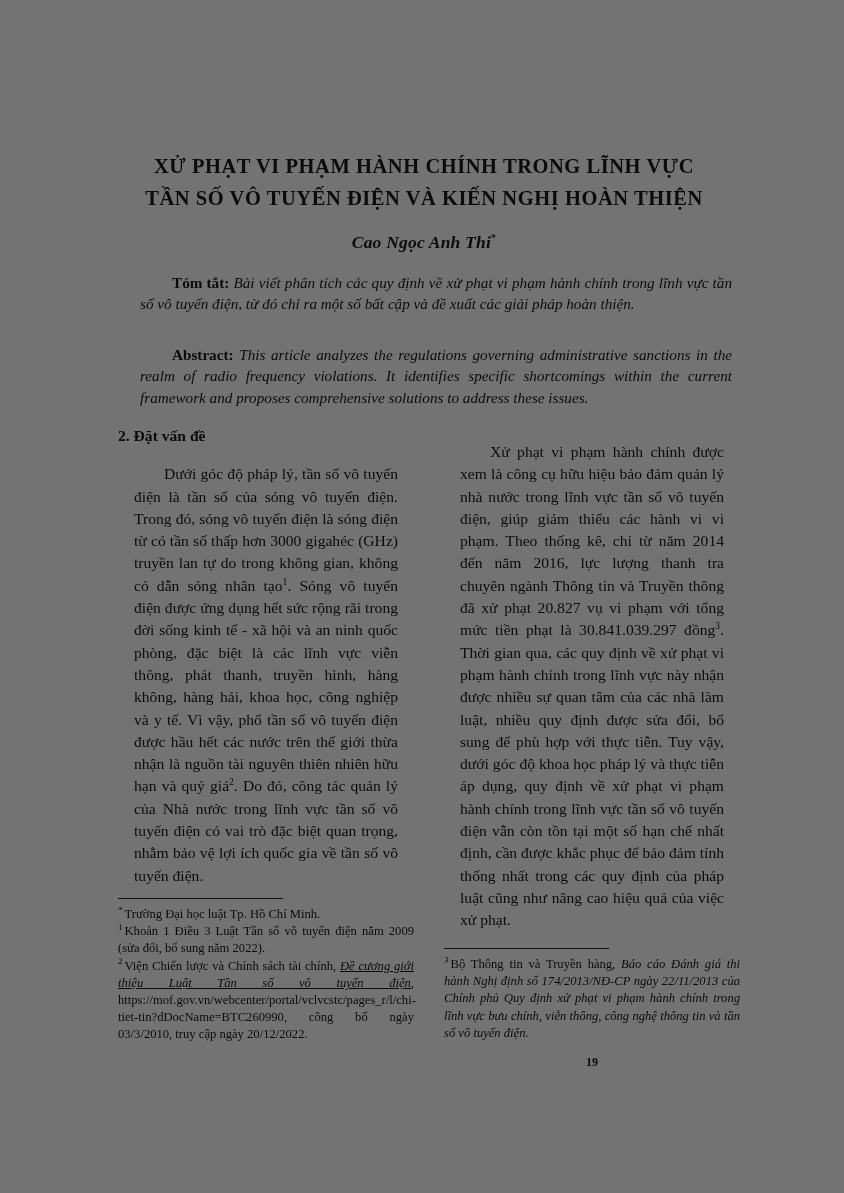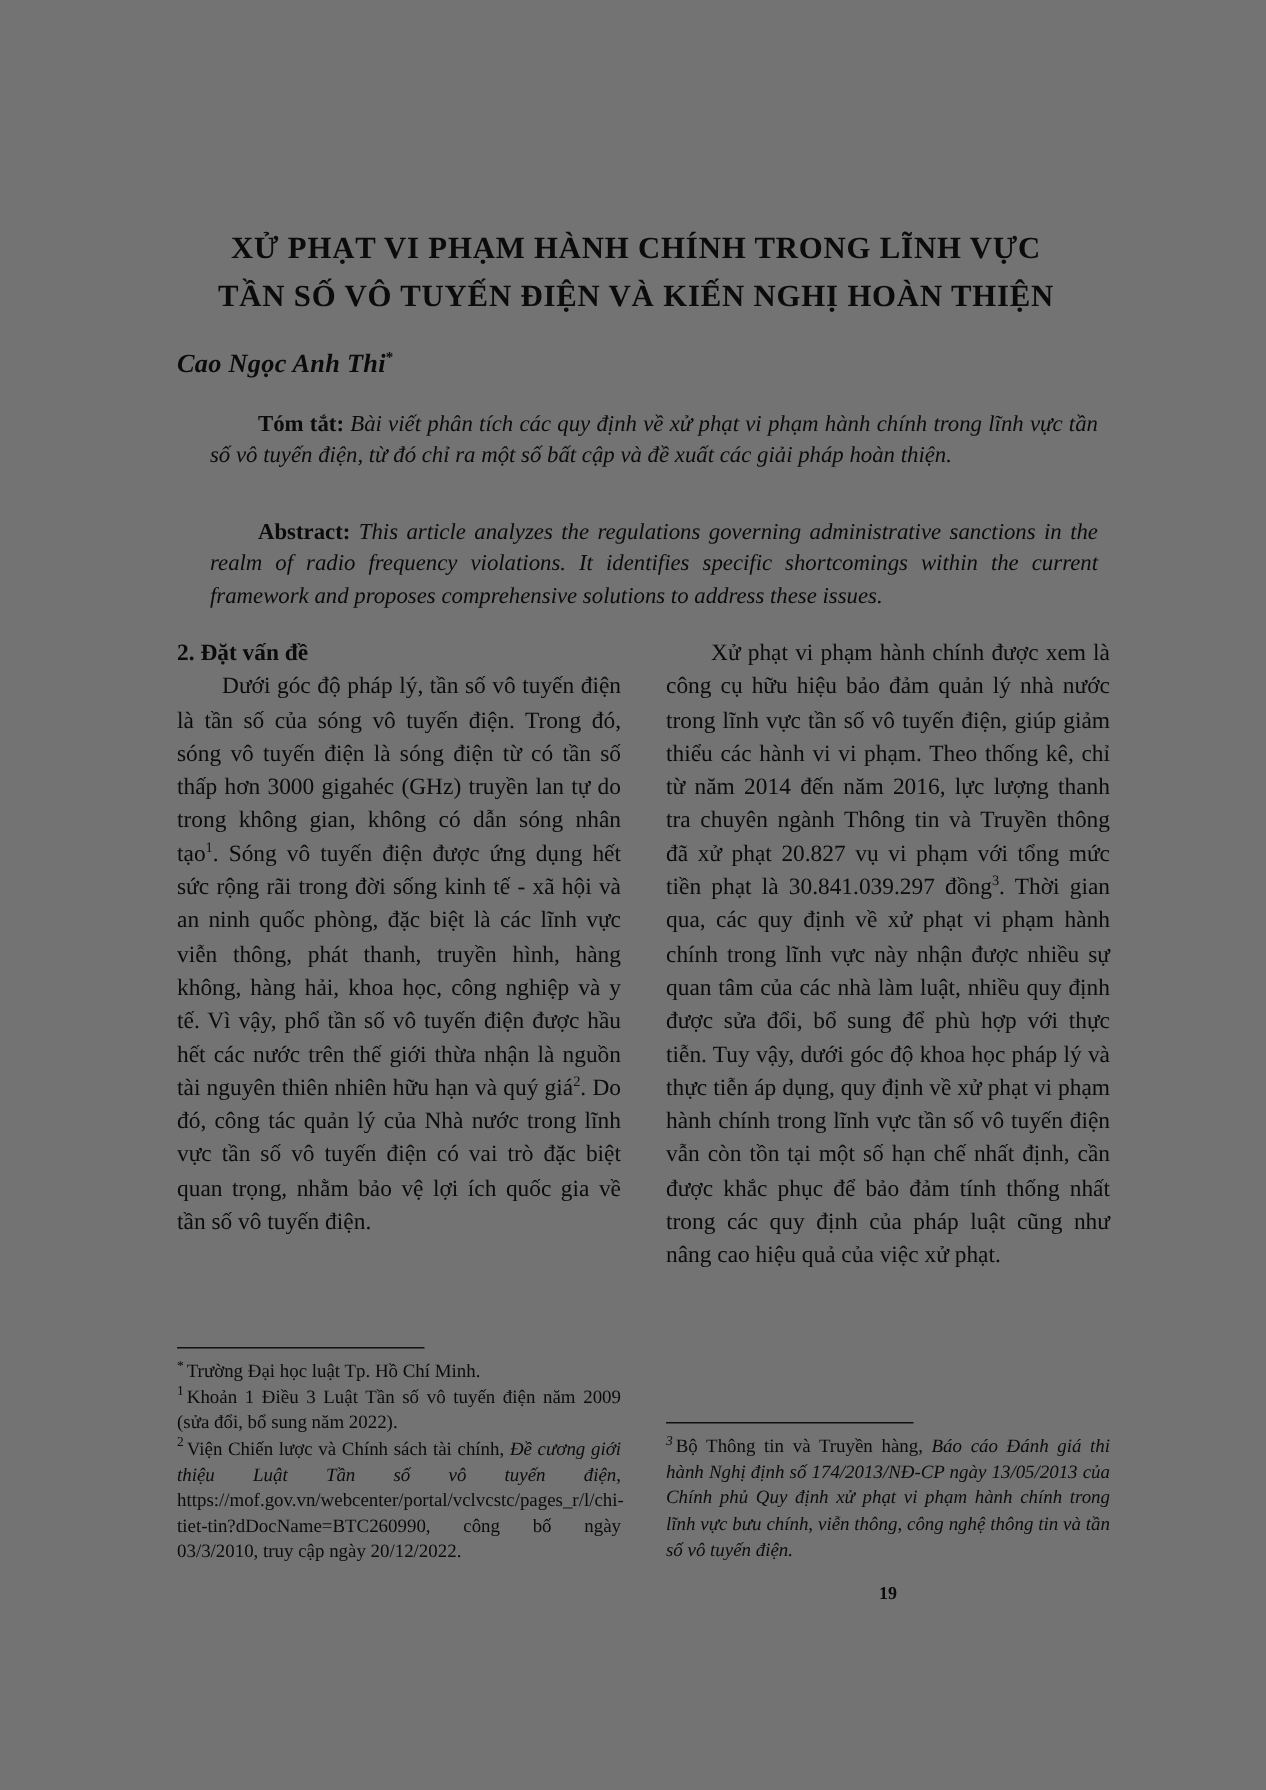--- a/index.html
+++ b/index.html
@@ -38,21 +38,21 @@
     letter-spacing: 0.55px;
     line-height: 32px;
     white-space: nowrap;
   }
 
   .author-line {
     position: absolute;
     left: 118px;
     top: 232px;
     width: 612px;
-    text-align: left;
+    text-align: center;
     font-size: 17.5px;
     font-weight: bold;
     font-style: italic;
     letter-spacing: 0.2px;
   }
   .author-line .sup {
     font-size: 10px;
     vertical-align: super;
     font-style: normal;
     font-weight: bold;
@@ -95,21 +95,21 @@
   .col-right { left: 444px; }
 
   .section-head {
     font-weight: bold;
     font-size: 15.6px;
     line-height: 22.3px;
     margin: 0 0 0 0;
     text-align: left;
   }
   .body-para {
-    margin: 0;
+    margin: 16px;
     text-indent: 30px;
   }
   .body-para sup {
     font-size: 9.6px;
     vertical-align: super;
     line-height: 0;
   }
 
   
   .footnote-zone {
@@ -131,21 +131,21 @@
   .fn-item {
     margin: 0;
     text-align: justify;
   }
   .fn-item sup {
     font-size: 9px;
     vertical-align: super;
     line-height: 0;
     padding-right: 2px;
   }
-  .fn-item .it { font-style: italic; }
+  .fn-item .it { font-style: italic; text-decoration: underline; }
   .fn-right .fn-item { font-style: italic; }
   .fn-right .fn-item .rom { font-style: normal; }
 
   
   .page-number {
     position: absolute;
     left: 444px;
     top: 1055px;
     width: 296px;
     text-align: center;
@@ -180,18 +180,18 @@
 
   <div class="footnote-zone fn-left">
     <div class="fn-rule"></div>
     <p class="fn-item"><sup>*</sup><span>Trường Đại học luật Tp. Hồ Chí Minh.</span></p>
     <p class="fn-item"><sup>1</sup><span>Khoản 1 Điều 3 Luật Tần số vô tuyến điện năm 2009 (sửa đổi, bổ sung năm 2022).</span></p>
     <p class="fn-item"><sup>2</sup><span>Viện Chiến lược và Chính sách tài chính, </span><span class="it">Đề cương giới thiệu Luật Tần số vô tuyến điện</span><span>, https://mof.gov.vn/webcenter/portal/vclvcstc/pages_r/l/chi-tiet-tin?dDocName=BTC260990, công bố ngày 03/3/2010, truy cập ngày 20/12/2022.</span></p>
   </div>
 
   <div class="footnote-zone fn-right">
     <div class="fn-rule"></div>
-    <p class="fn-item"><sup>3</sup><span class="rom">Bộ Thông tin và Truyền hàng, </span><span>Báo cáo Đánh giá thi hành Nghị định số 174/2013/NĐ-CP ngày 13/05/2013 của Chính phủ Quy định xử phạt vi phạm hành chính trong lĩnh vực bưu chính, viễn thông, công nghệ thông tin và tần số vô tuyến điện.</span></p>
+    <p class="fn-item"><sup>3</sup><span class="rom">Bộ Thông tin và Truyền hàng, </span><span>Báo cáo Đánh giá thi hành Nghị định số 174/2013/NĐ-CP ngày 22/11/2013 của Chính phủ Quy định xử phạt vi phạm hành chính trong lĩnh vực bưu chính, viễn thông, công nghệ thông tin và tần số vô tuyến điện.</span></p>
   </div>
 
   <div class="page-number">19</div>
 
 </div>
 
 </body></html>

